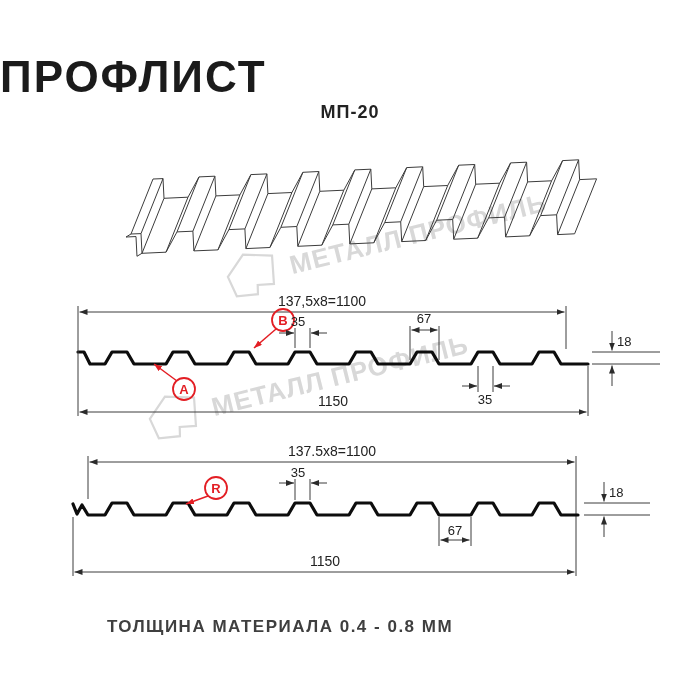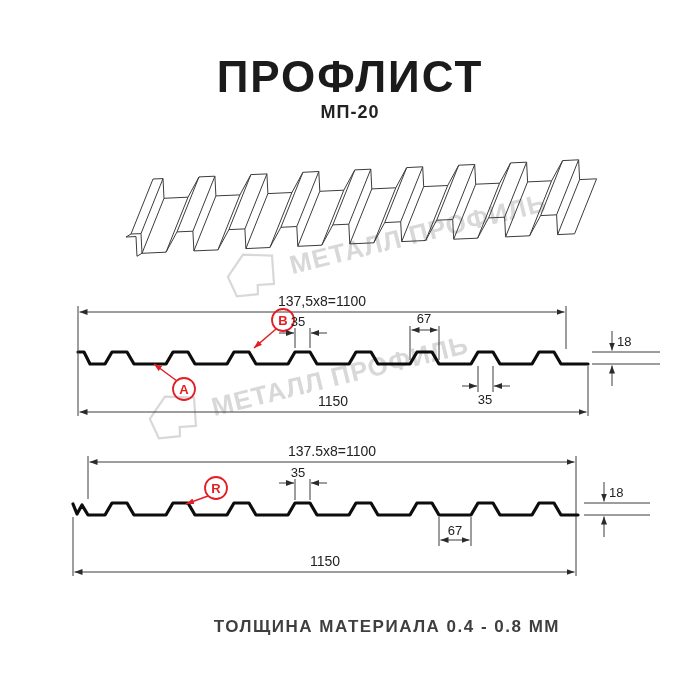--- a/index.html
+++ b/index.html
@@ -1,29 +1,29 @@
 <!DOCTYPE html>
 <html><head>
 <meta charset="utf-8">
 <style>
   html,body{margin:0;padding:0;}
   body{
     width:700px;height:700px;position:relative;background:#ffffff;
     font-family:"Liberation Sans", sans-serif;overflow:hidden;
   }
   .title{
-    position:absolute;top:52px;left:0;width:700px;text-align:center;
+    position:absolute;top:52px;left:0;width:700px;
     font-size:44px;font-weight:800;letter-spacing:2px;color:#1b1b1b;
   }
   .subtitle{
     position:absolute;top:102px;left:0;width:700px;text-align:center;
     font-size:18px;font-weight:600;letter-spacing:1px;color:#222222;
   }
   .footer{
-    position:absolute;top:617px;left:0;width:560px;text-align:right;
+    position:absolute;top:617px;left:0;width:560px;text-align:center;
     font-size:17px;font-weight:600;letter-spacing:1.5px;color:#3f3f3f;
   }
   .watermark{
     position:absolute;display:flex;align-items:center;gap:10px;
     transform:rotate(-14deg);transform-origin:left center;pointer-events:none;
   }
   .watermark .wm-text{
     font-size:26px;font-weight:700;letter-spacing:1px;color:#d8d8d8;white-space:nowrap;
   }
   #wm1{left:224px;top:258px;}

